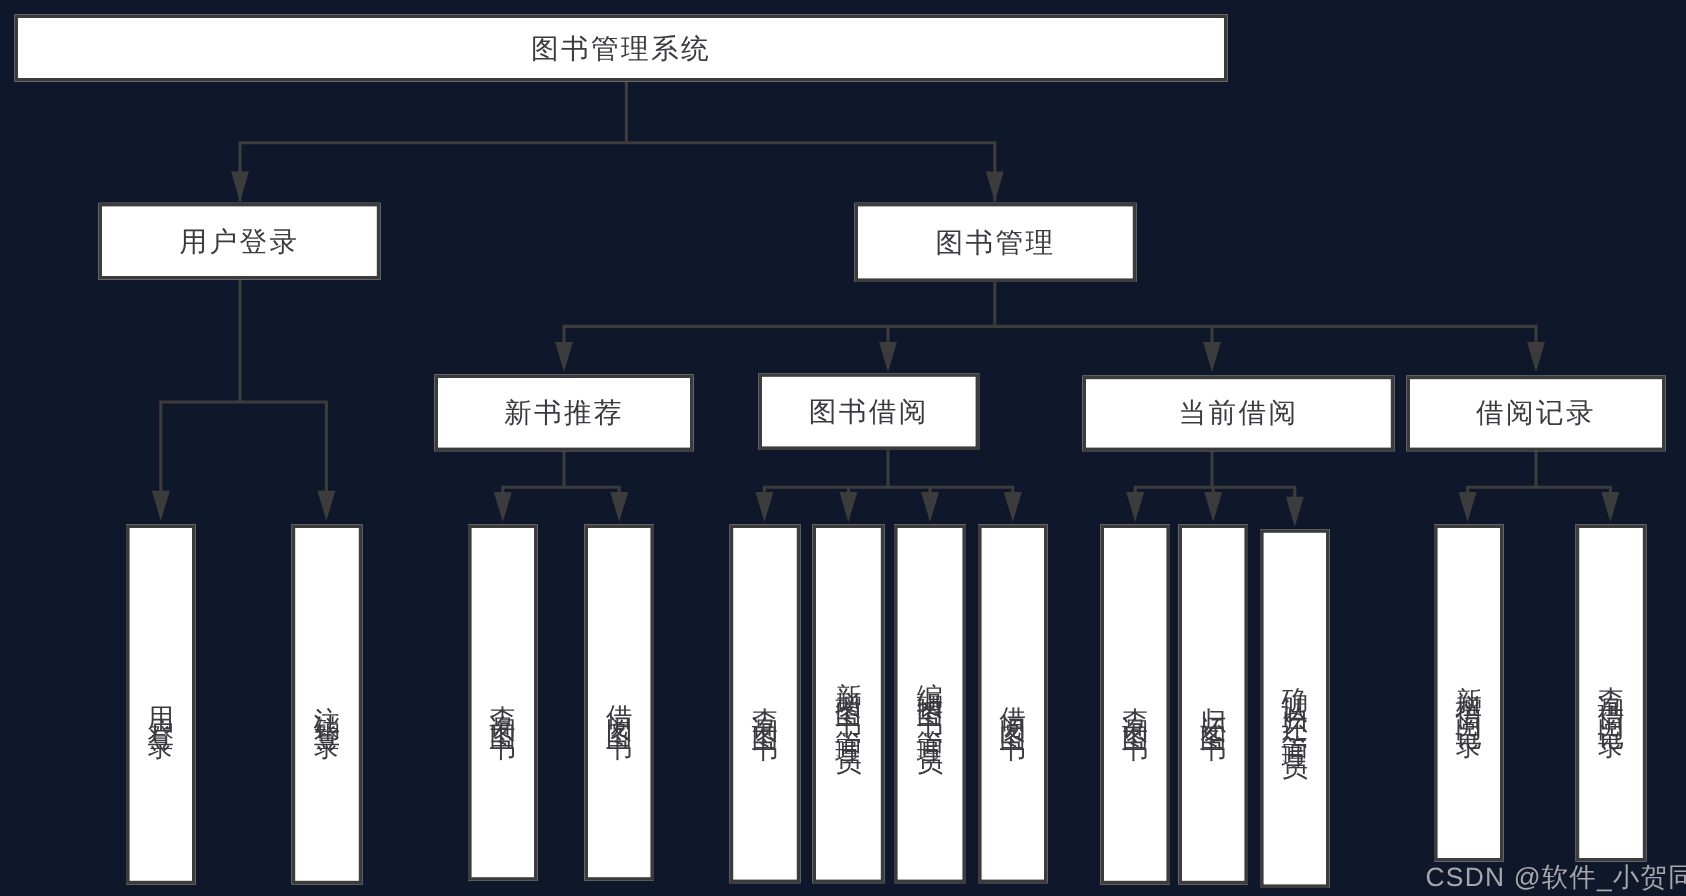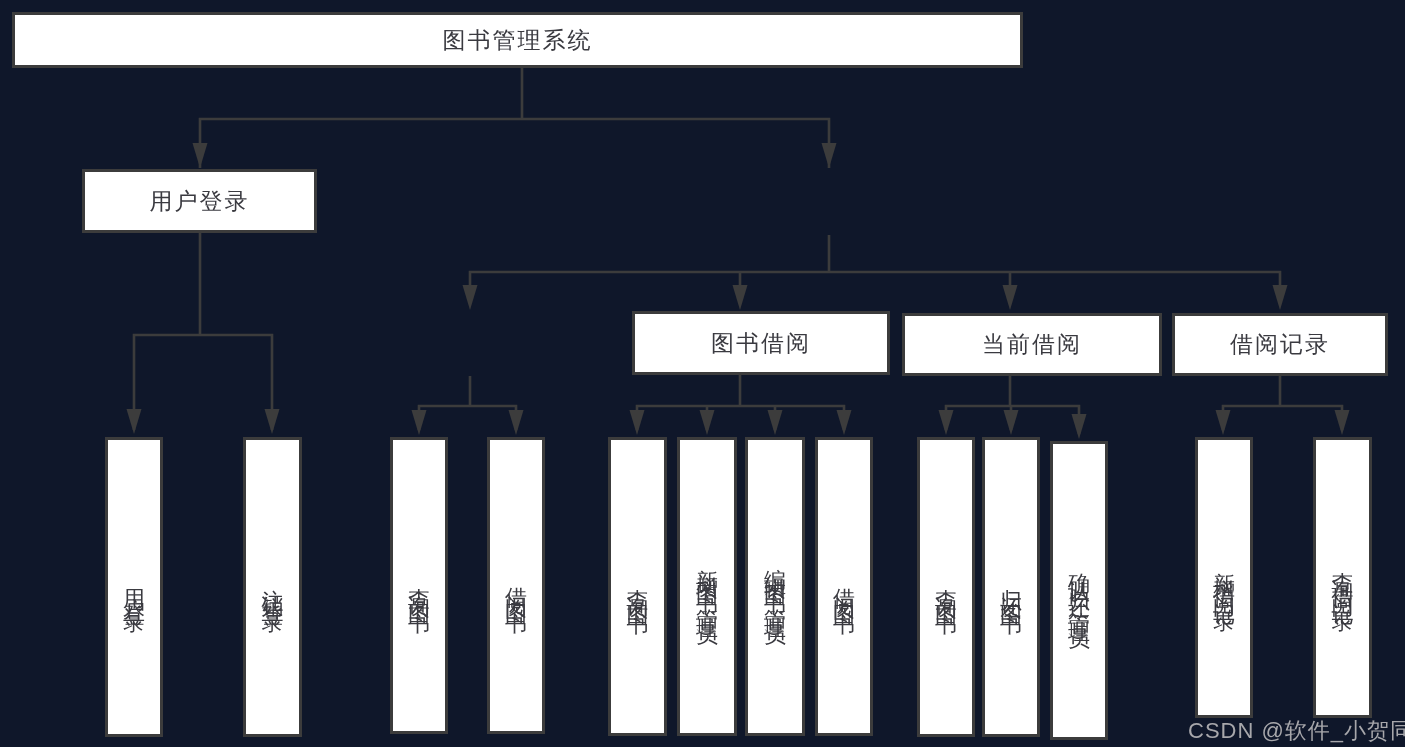--- a/index.html
+++ b/index.html
@@ -28,21 +28,21 @@
     letter-spacing:8px;
     line-height:1;
   }
   
   #box-root{left:12px;top:12px;width:1011px;height:56px;}
   
   #box-login{left:82px;top:169px;width:235px;height:64px;}
   #box-mgmt{left:712px;top:169px;width:235px;height:66px;}
   
   #box-newbooks{left:362px;top:312px;width:216px;height:64px;}
-  #box-borrowing{left:632px;top:311px;width:258px;height:64px;}
+  #box-borrowing{left:632px;top:311px;width:184px;height:64px;}
   #box-current{left:902px;top:313px;width:260px;height:63px;}
   #box-records{left:1172px;top:313px;width:216px;height:63px;}
   
   #leaf-user-login{left:105px;top:437px;width:58px;height:300px;}
   #leaf-logout{left:243px;top:437px;width:59px;height:300px;}
   #leaf-nb-query{left:390px;top:437px;width:58px;height:297px;}
   #leaf-nb-borrow{left:487px;top:437px;width:58px;height:297px;}
   #leaf-bw-query{left:608px;top:437px;width:59px;height:299px;}
   #leaf-bw-add{left:677px;top:437px;width:60px;height:299px;}
   #leaf-bw-edit{left:745px;top:437px;width:60px;height:299px;}
@@ -92,21 +92,23 @@
       <polygon points="1003.5,410 1018.5,410 1011,435"></polygon>
       <polygon points="1071.5,414 1086.5,414 1079,439"></polygon>
       <polygon points="1215.5,410 1230.5,410 1223,435"></polygon>
       <polygon points="1334.5,410 1349.5,410 1342,435"></polygon>
     </g>
   </svg>
 
   <div id="box-root" class="box h-box">图书管理系统</div>
 
   <div id="box-login" class="box h-box">用户登录</div>
+  <div id="box-mgmt" class="box h-box">图书管理</div>
 
+  <div id="box-newbooks" class="box h-box">新书推荐</div>
   <div id="box-borrowing" class="box h-box">图书借阅</div>
   <div id="box-current" class="box h-box">当前借阅</div>
   <div id="box-records" class="box h-box">借阅记录</div>
 
   <div id="leaf-user-login" class="box v-box">用户登录</div>
   <div id="leaf-logout" class="box v-box">注销登录</div>
 
   <div id="leaf-nb-query" class="box v-box">查询图书</div>
   <div id="leaf-nb-borrow" class="box v-box">借阅图书</div>
 

